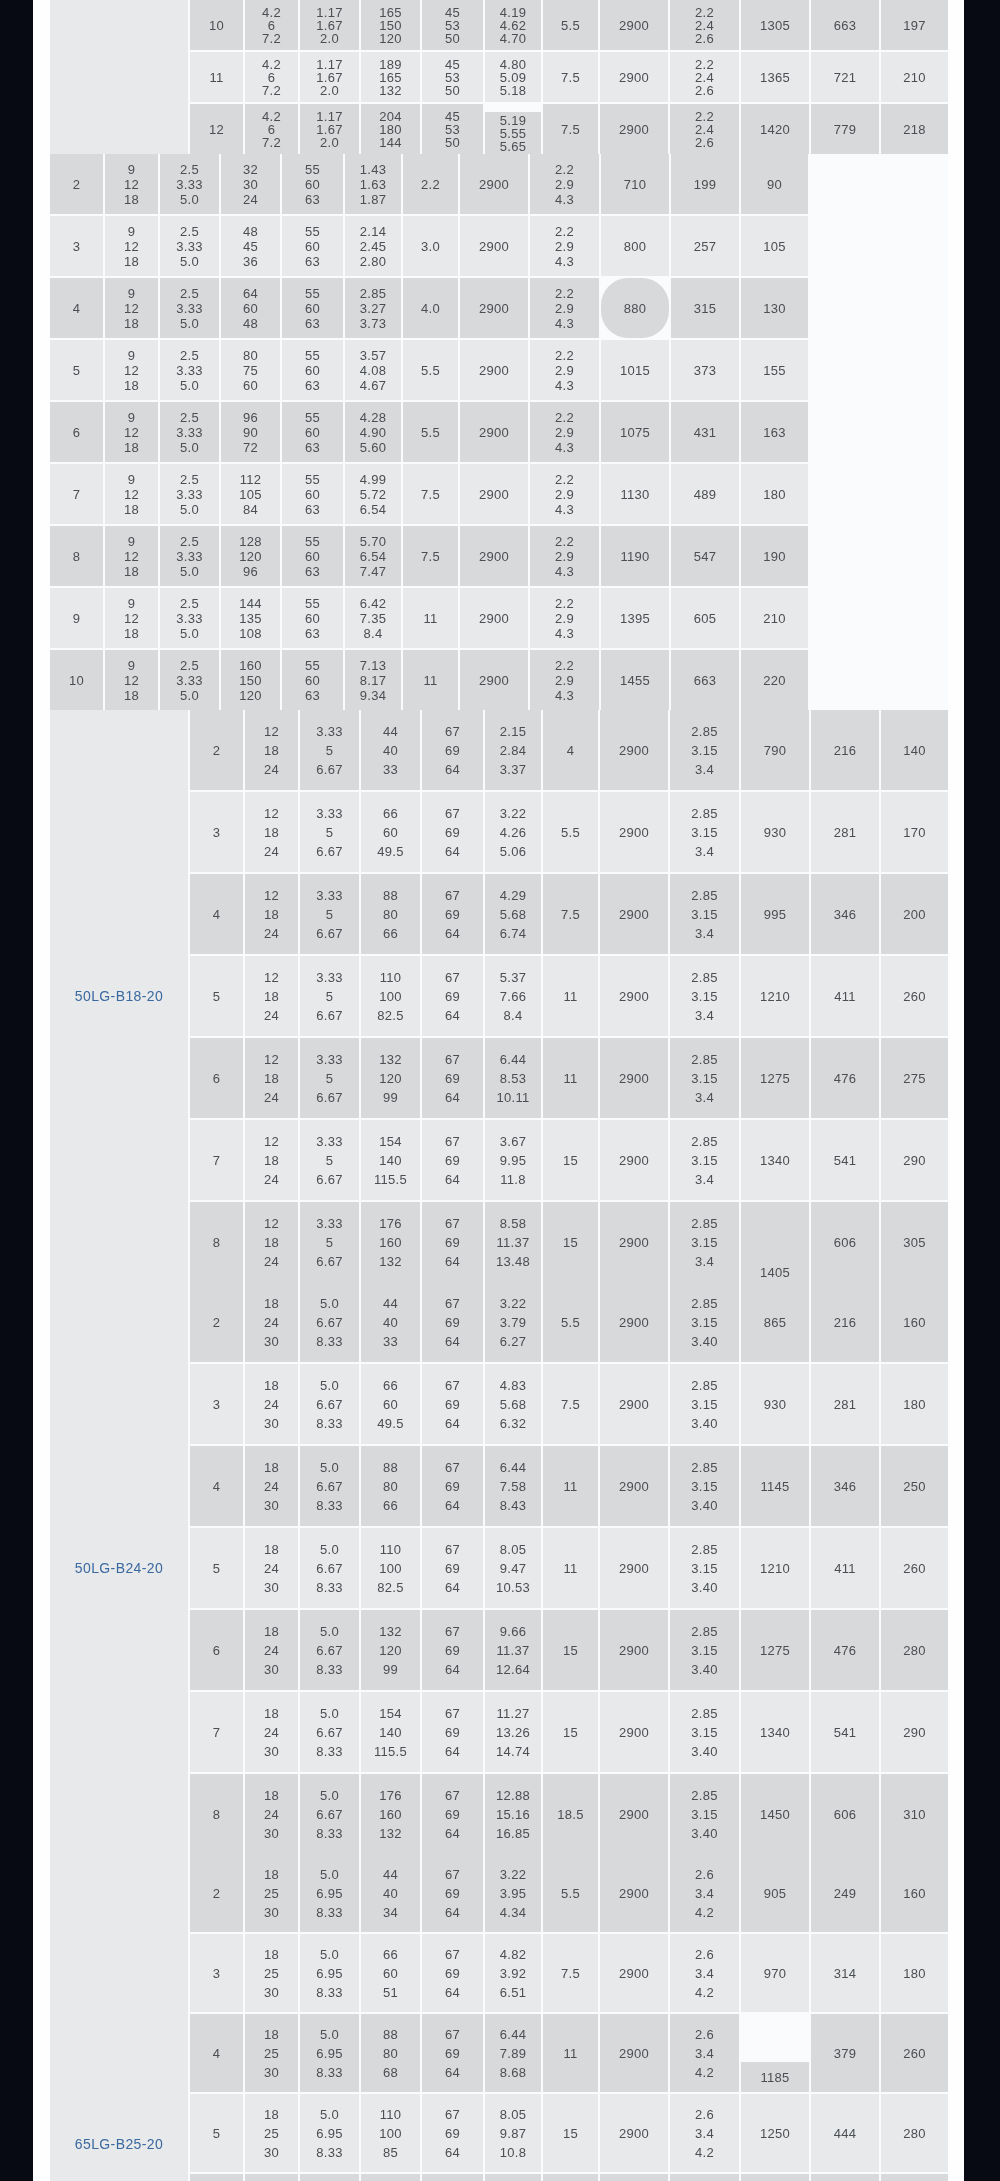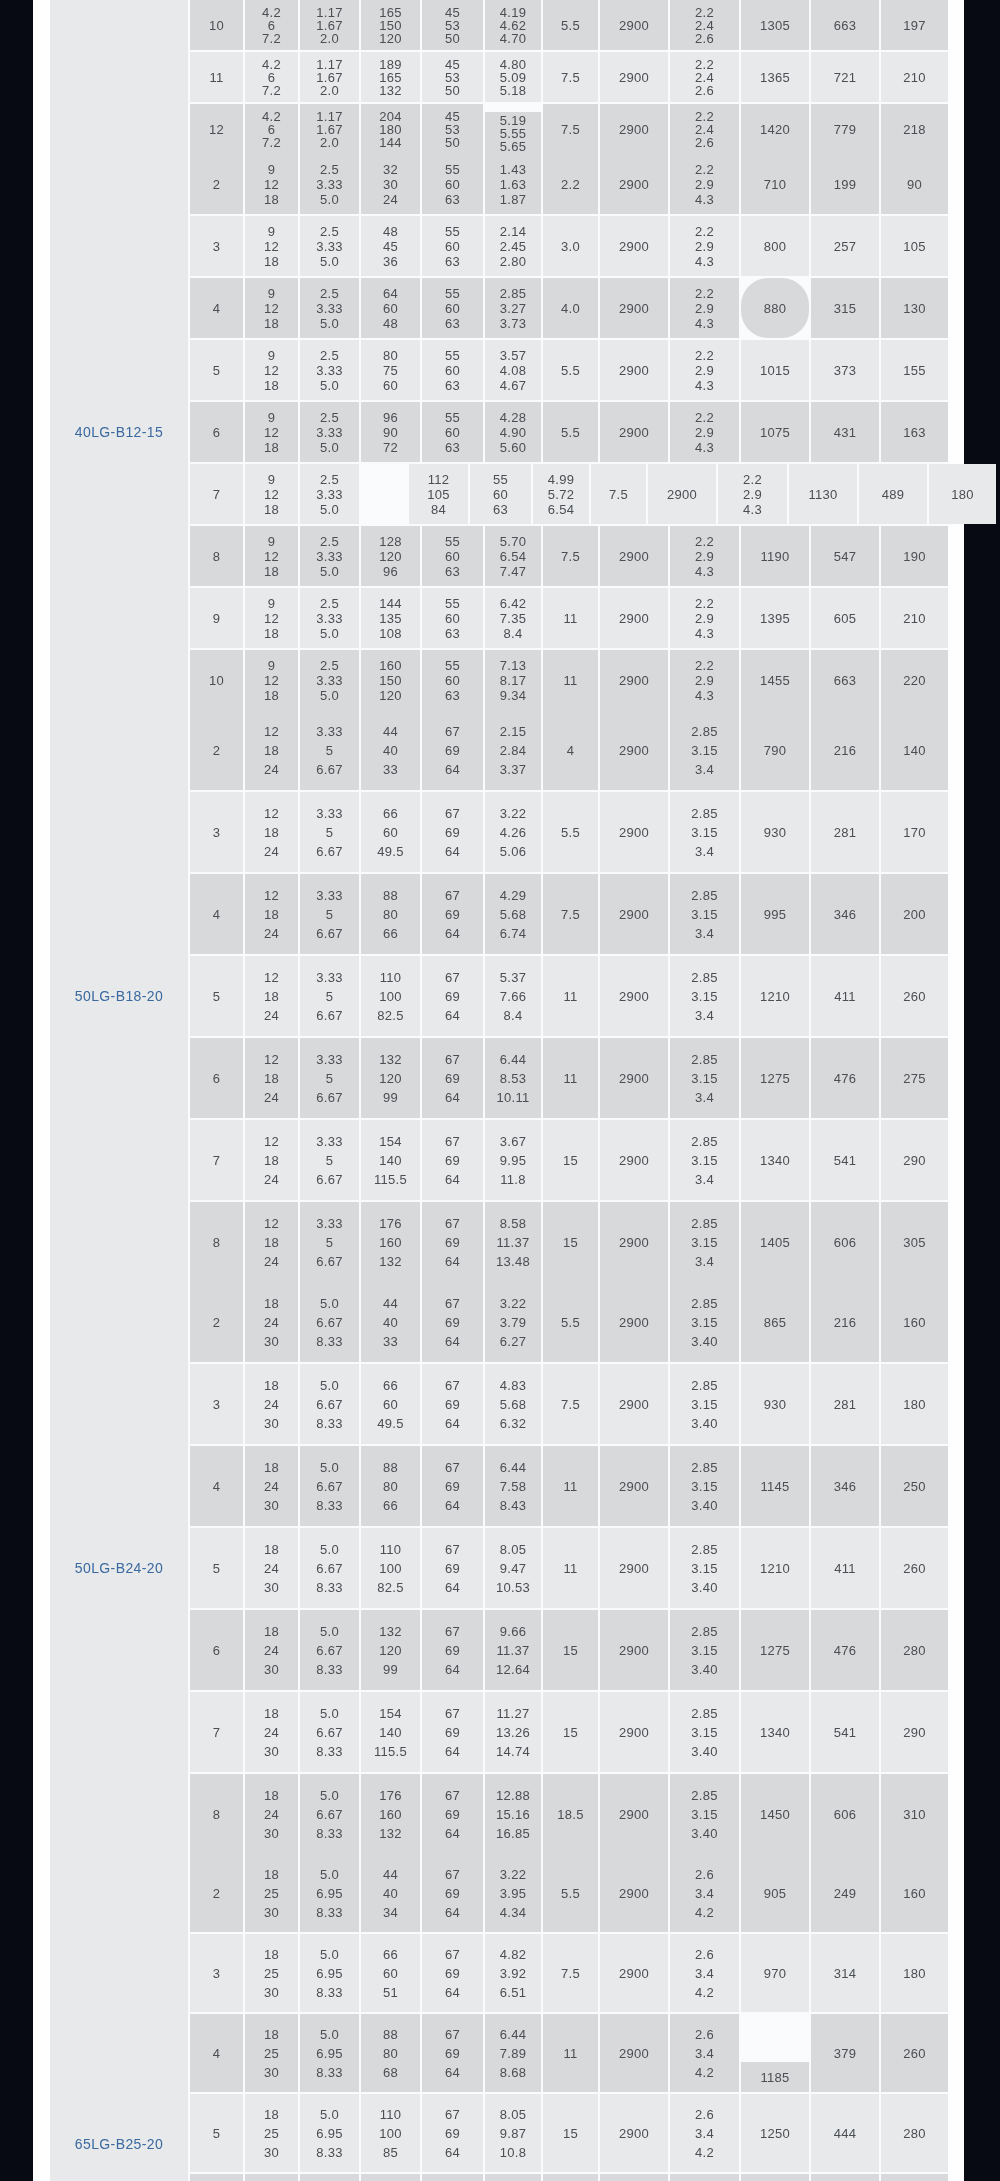--- a/index.html
+++ b/index.html
@@ -196,21 +196,20 @@
             <div class="table-cell dark" style="width: 68px; flex: 0 0 68px;">
               <div class="cell-line">779</div>
             </div>
             <div class="table-cell dark" style="width: 67px; flex: 0 0 67px;">
               <div class="cell-line">218</div>
             </div>
           </div>
         </div>
       </div>
       <div class="table-group lh-b" style="background: rgb(250, 251, 252);">
-        <div class="label-cell">40LG-B12-15</div>
         <div class="rows">
           <div class="table-row" style="height: 60px; flex: 0 0 60px;">
             <div class="table-cell dark" style="width: 53px; flex: 0 0 53px;">
               <div class="cell-line">2</div>
             </div>
             <div class="table-cell dark" style="width: 53px; flex: 0 0 53px;">
               <div class="cell-line">9</div>
               <div class="cell-line">12</div>
               <div class="cell-line">18</div>
             </div>
@@ -462,21 +461,21 @@
             <div class="table-cell light" style="width: 53px; flex: 0 0 53px;">
               <div class="cell-line">9</div>
               <div class="cell-line">12</div>
               <div class="cell-line">18</div>
             </div>
             <div class="table-cell light" style="width: 59px; flex: 0 0 59px;">
               <div class="cell-line">2.5</div>
               <div class="cell-line">3.33</div>
               <div class="cell-line">5.0</div>
             </div>
-            <div class="table-cell light" style="width: 59px; flex: 0 0 59px; margin-left: 48px;">
+            <div class="table-cell light" style="width: 59px; flex: 0 0 59px;">
               <div class="cell-line">112</div>
               <div class="cell-line">105</div>
               <div class="cell-line">84</div>
             </div>
             <div class="table-cell light" style="width: 61px; flex: 0 0 61px;">
               <div class="cell-line">55</div>
               <div class="cell-line">60</div>
               <div class="cell-line">63</div>
             </div>
             <div class="table-cell light" style="width: 56px; flex: 0 0 56px;">
@@ -993,21 +992,21 @@
               <div class="cell-line">15</div>
             </div>
             <div class="table-cell dark" style="width: 68px; flex: 0 0 68px;">
               <div class="cell-line">2900</div>
             </div>
             <div class="table-cell dark" style="width: 69px; flex: 0 0 69px;">
               <div class="cell-line">2.85</div>
               <div class="cell-line">3.15</div>
               <div class="cell-line">3.4</div>
             </div>
-            <div class="table-cell dark" style="width: 68px; flex: 0 0 68px;">
+            <div class="table-cell dark" style="width: 68px; flex: 0 0 68px; justify-content: flex-end;">
               <div class="cell-line">1405</div>
             </div>
             <div class="table-cell dark" style="width: 68px; flex: 0 0 68px;">
               <div class="cell-line">606</div>
             </div>
             <div class="table-cell dark" style="width: 67px; flex: 0 0 67px;">
               <div class="cell-line">305</div>
             </div>
           </div>
         </div>

